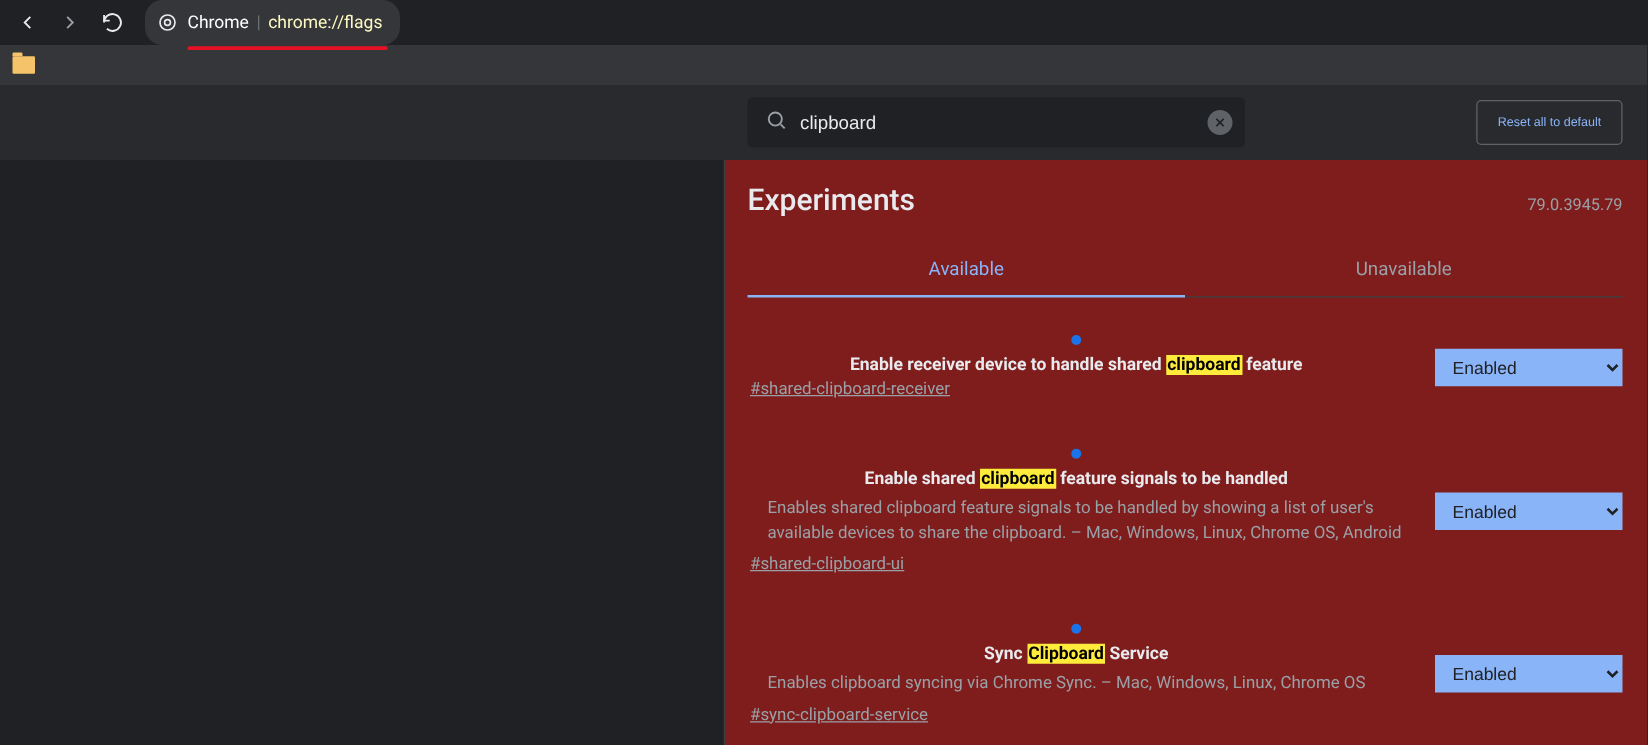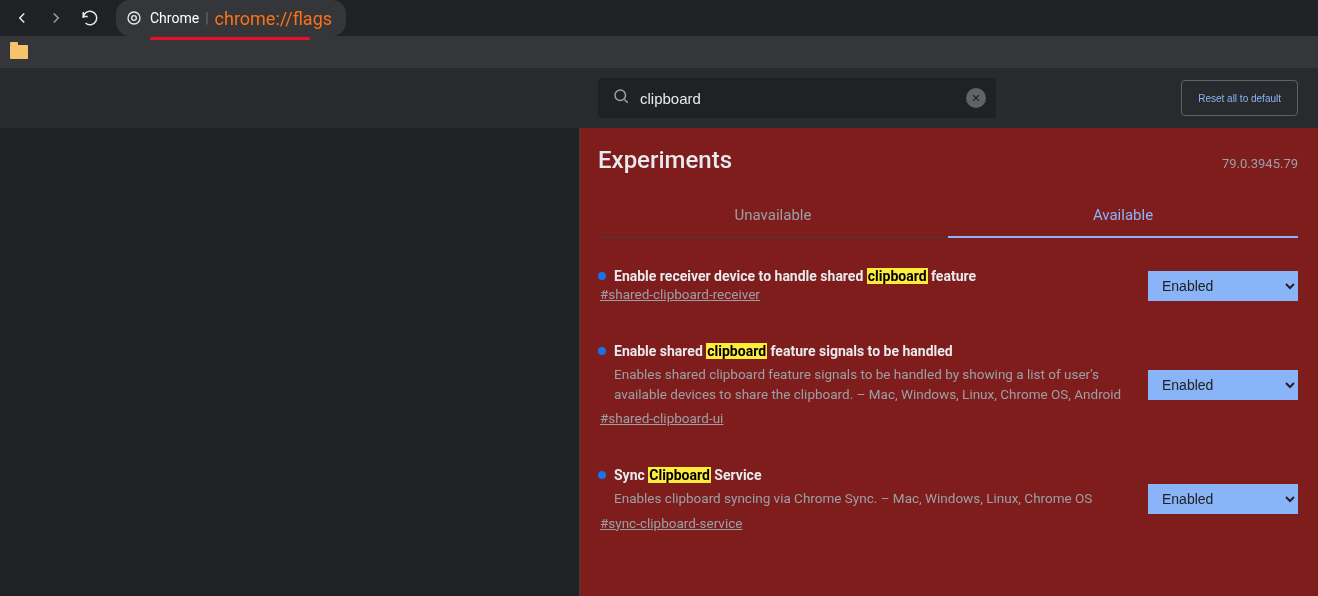--- a/index.html
+++ b/index.html
@@ -39,21 +39,21 @@
     margin-left: 6px;
     position: relative;
     min-width: 190px;
   }
   .omnibox .chrome-icon {
     width: 16px; height: 16px; margin-right: 8px;
     display:flex;align-items:center;justify-content:center;
   }
   .omnibox .label { color: #fff; font-size: 14px; margin-right: 6px; }
   .omnibox .sep { color: #6e6f72; margin-right: 6px; font-size:14px;}
-  .omnibox .url { color: #f97316; font-size: 18px; }
+  .omnibox .url { color: #fef9c3; font-size: 14px; }
   .underline-red {
     position: absolute; left: 34px; bottom: -4px; width: 160px; height: 3px;
     background: #e81123; border-radius: 2px;
   }
   .toolbar-spacer { flex: 1; }
   
   .bookmarks {
     height: 32px;
     background: #35363a;
     display: flex; align-items: center;
@@ -126,21 +126,21 @@
   .tab {
     flex:1; text-align:center; padding: 10px 0 12px;
     font-size:15px; cursor:pointer;
     border-bottom: 1px solid #3c4043;
     color:#9aa0a6;
   }
   .tab.active { color:#8ab4f8; border-bottom: 2px solid #8ab4f8; }
   .flags { margin-top: 30px; }
   .flag { display:flex; gap: 24px; margin-bottom: 40px; }
   .flag-left { flex:1; }
-  .flag-title-row { display:flex; align-items:center; gap:8px; }
+  .flag-title-row { display:flex; align-items:center; gap:8px;flex-direction:column; }
   .dot { width:8px; height:8px; border-radius:4px; background:#1a73e8; flex:0 0 auto;}
   .flag-title { font-size:14px; font-weight:700; color:#e8eaed; }
   .flag-title .hl { background:#ffeb3b; color:#000; padding:0 1px; }
   .flag-desc { font-size:13.5px; color:#9aa0a6; margin: 6px 0 4px 16px; line-height:1.45;}
   .flag-hash { font-size:13.5px; color:#9aa0a6; text-decoration: underline; margin-left:2px; display:inline-block; cursor:pointer;}
   .flag-right { width: 150px; display:flex; align-items:center; }
   .enabled-select {
     width: 150px; height: 30px;
     background:#8ab4f8; color:#202124;
     border:0; font-size:14px;
@@ -210,22 +210,22 @@
 </div>
 
 <div class="content">
   <div class="left-gutter"></div>
   <div class="main">
     <div class="title-row">
       <div class="title">Experiments</div>
       <div class="version">79.0.3945.79</div>
     </div>
     <div class="tabs">
+      <div class="tab active">Available</div>
       <div class="tab">Unavailable</div>
-      <div class="tab active">Available</div>
     </div>
 
     <div class="flags">
 
       <div class="flag">
         <div class="flag-left">
           <div class="flag-title-row">
             <span class="dot"></span>
             <span class="flag-title">
               <span>Enable receiver device to handle shared </span><span class="hl">clipboard</span><span> feature</span>

